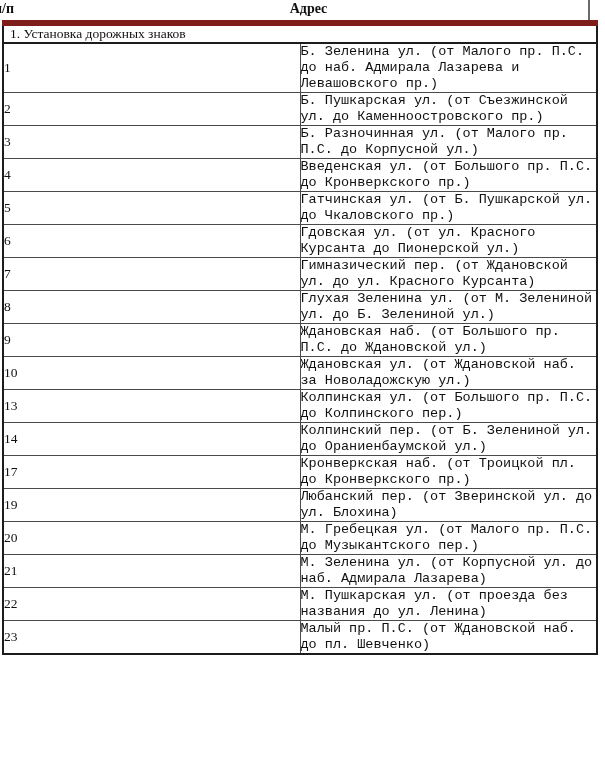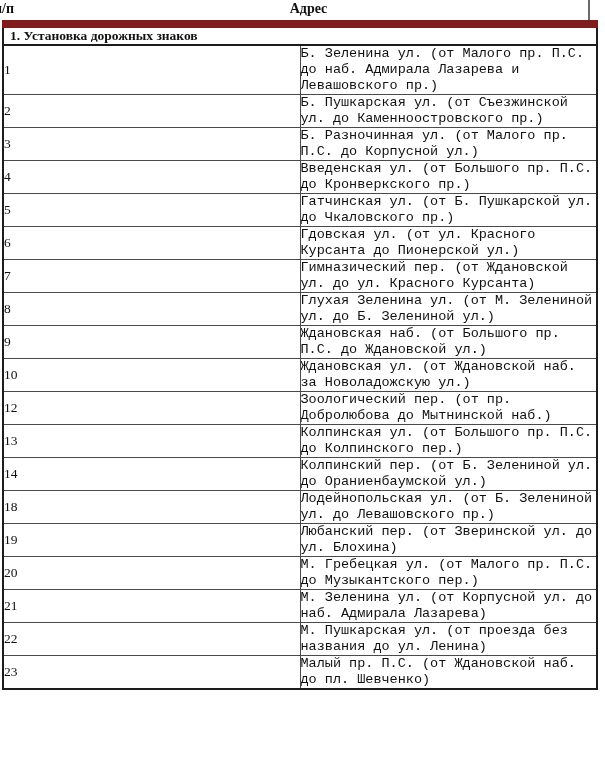--- a/index.html
+++ b/index.html
@@ -38,23 +38,23 @@
     font-size: 13.5px; line-height: 16px;
   }
   table.main-table td {
     border: 1px solid #4a4a4a;
     padding: 0;
     vertical-align: middle;
     overflow: hidden;
   }
   table.main-table { border: 2px solid #1c1c1c; }
   tr.section-row td {
-    border-top: 8px solid #7f1d1d;
+    border-top: 6px solid #7f1d1d;
     border-bottom: 2px solid #1c1c1c;
-    font-weight: bold;
+    font-weight: normal;
     padding: 0 0 0 6px;
     height: 15px;
   }
   td.num-cell {
     width: 33px;
     padding: 0 0 0 7px;
     height: 15px;
   }
   td.addr-cell {
     padding: 0 2px 0 9px;
@@ -114,34 +114,30 @@
         </tr>
         <tr class="data-row">
           <td class="num-cell">9</td>
           <td class="addr-cell">Ждановская наб. (от Большого пр. П.С. до Ждановской ул.)</td>
         </tr>
         <tr class="data-row">
           <td class="num-cell">10</td>
           <td class="addr-cell">Ждановская ул. (от Ждановской наб. за Новоладожскую ул.)</td>
         </tr>
         <tr class="data-row">
-          <td class="num-cell">12</td>
-          <td class="addr-cell">Зоологический пер. (от пр. Добролюбова до Мытнинской наб.)</td>
-        </tr>
-        <tr class="data-row">
           <td class="num-cell">13</td>
           <td class="addr-cell">Колпинская ул. (от Большого пр. П.С. до Колпинского пер.)</td>
         </tr>
         <tr class="data-row">
           <td class="num-cell">14</td>
           <td class="addr-cell">Колпинский пер. (от Б. Зелениной ул. до Ораниенбаумской ул.)</td>
         </tr>
         <tr class="data-row">
-          <td class="num-cell">18</td>
-          <td class="addr-cell">Лодейнопольская ул. (от Б. Зелениной ул. до Левашовского пр.)</td>
+          <td class="num-cell">17</td>
+          <td class="addr-cell">Кронверкская наб. (от Троицкой пл. до Кронверкского пр.)</td>
         </tr>
         <tr class="data-row">
           <td class="num-cell">19</td>
           <td class="addr-cell">Любанский пер. (от Зверинской ул. до ул. Блохина)</td>
         </tr>
         <tr class="data-row">
           <td class="num-cell">20</td>
           <td class="addr-cell">М. Гребецкая ул. (от Малого пр. П.С. до Музыкантского пер.)</td>
         </tr>
         <tr class="data-row">

